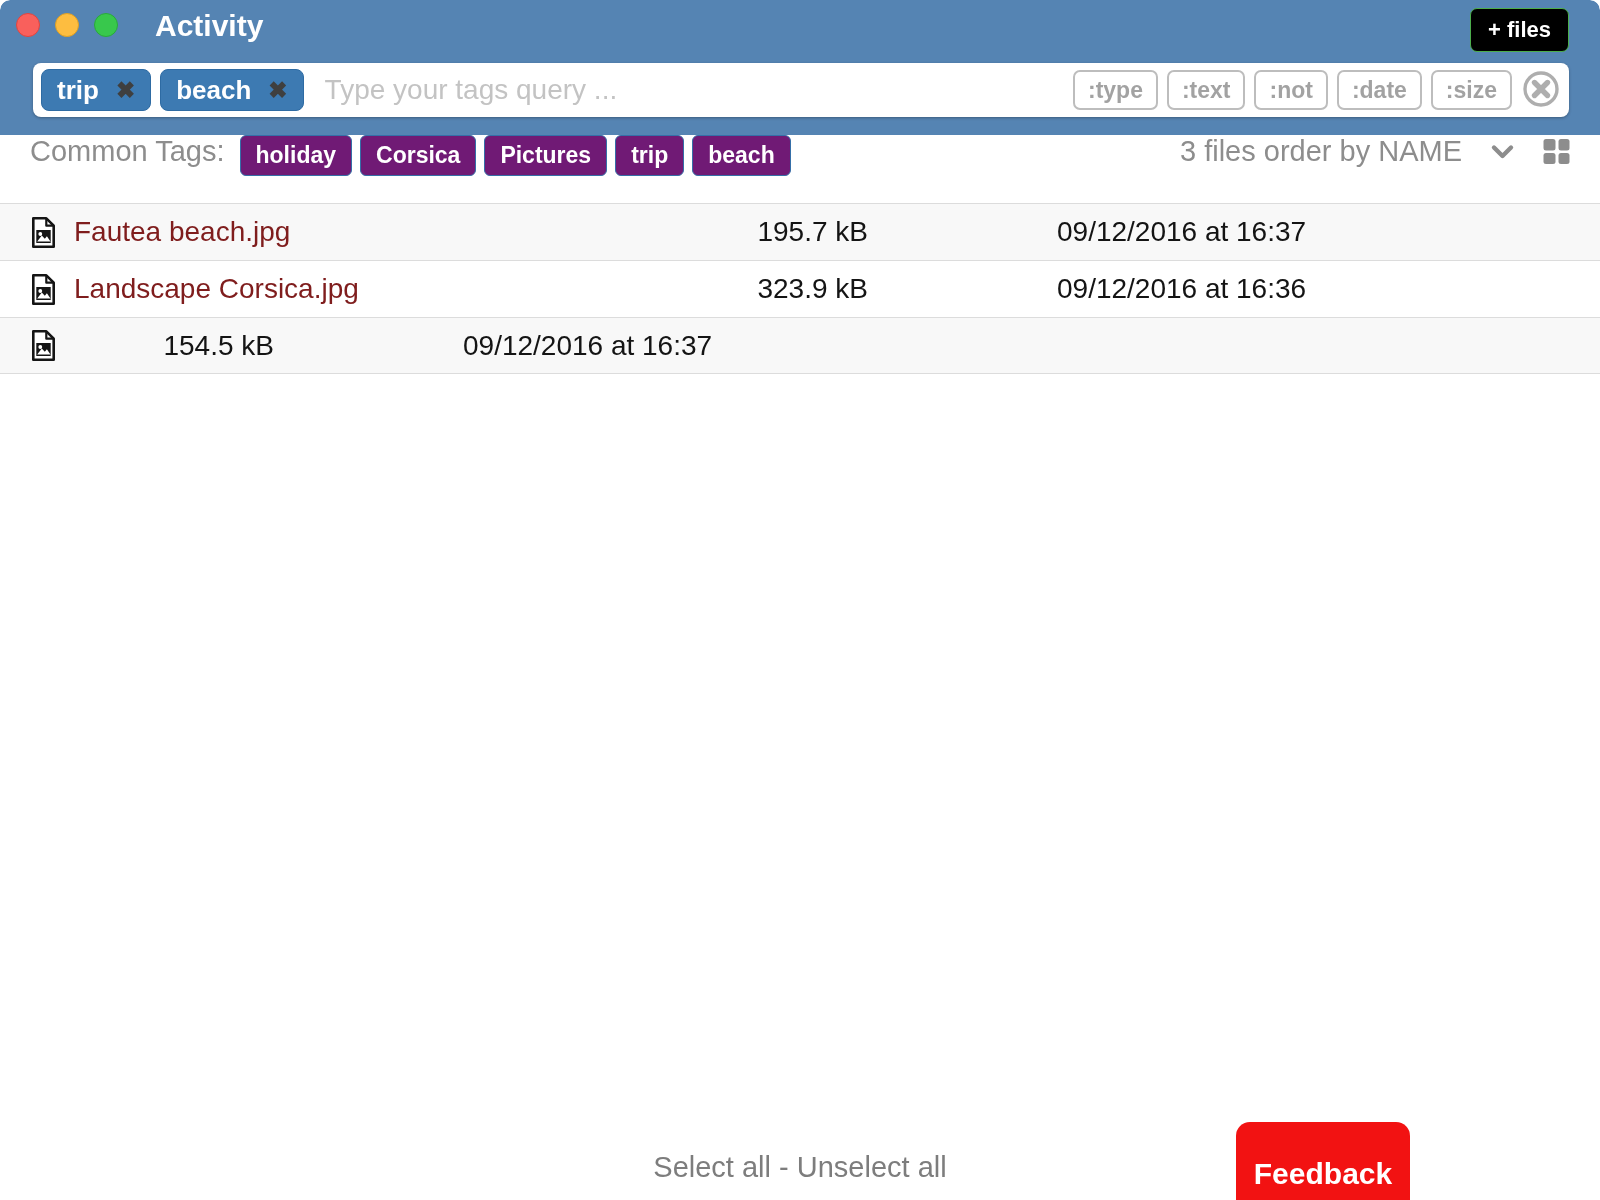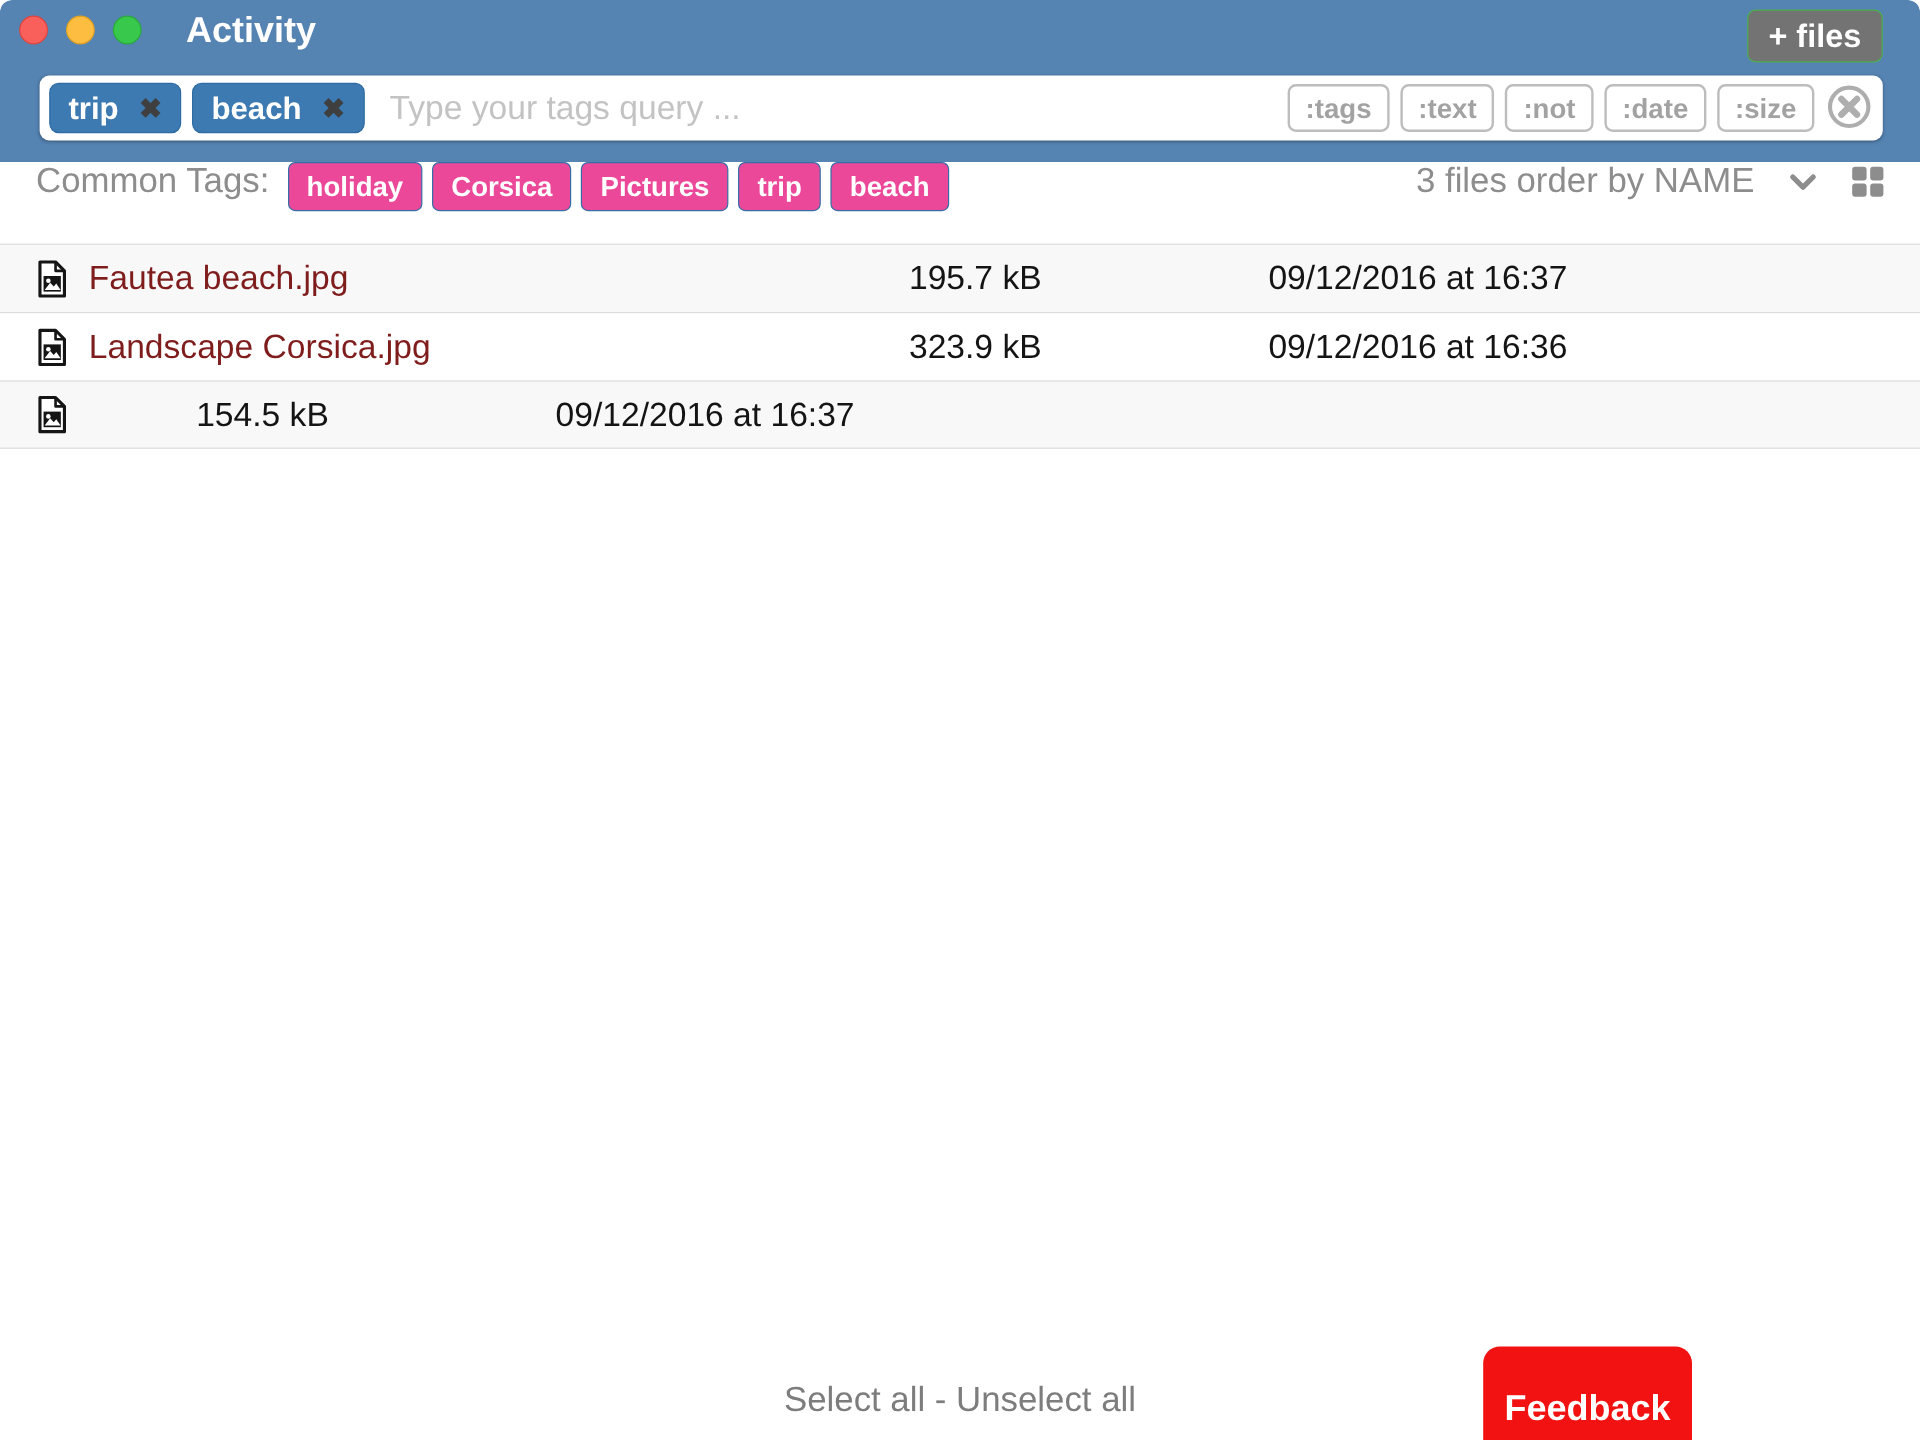--- a/index.html
+++ b/index.html
@@ -7,36 +7,36 @@
   body { font-family:"Liberation Sans", sans-serif; background:#ffffff; overflow:hidden; }
   .window { position:relative; width:1600px; height:1200px; background:#ffffff; overflow:hidden; border-radius:10px 10px 0 0; }
 
   
   .header { position:absolute; top:0; left:0; right:0; height:135px; background:#5584b3; border-radius:10px 10px 0 0; }
   .traffic { position:absolute; top:13px; width:24px; height:24px; border-radius:50%; cursor:pointer; }
   .t-close { left:16px; background:#f9605c; border:1px solid #e0443f; }
   .t-min   { left:55px; background:#fdbd40; border:1px solid #dfa023; }
   .t-zoom  { left:94px; background:#38c84c; border:1px solid #2aa83c; }
   .app-title { position:absolute; left:155px; top:6px; line-height:40px; color:#ffffff; font-size:30px; font-weight:bold; }
-  .add-files-btn { position:absolute; right:31px; top:8px; height:44px; padding:0 17px; background:#737373; border:1px solid #4cae4c; border-radius:7px; color:#fff; font-weight:bold; font-size:27px; display:flex; align-items:center; cursor:pointer; }
+  .add-files-btn { position:absolute; right:31px; top:8px; height:44px; padding:0 17px; background:#000000; border:1px solid #4cae4c; border-radius:7px; color:#fff; font-weight:bold; font-size:22px; display:flex; align-items:center; cursor:pointer; }
 
   
   .searchbar { position:absolute; left:33px; right:31px; top:63px; height:54px; background:#ffffff; border-radius:8px; display:flex; align-items:center; padding:0 8px; box-shadow:0 1px 3px rgba(0,0,0,.3); }
   .chip { display:flex; align-items:center; height:42px; padding:0 15px; background:#3d7ab2; border:1px solid #2e6ba3; border-radius:8px; margin-right:9px; cursor:pointer; }
   .chip-label { color:#fff; font-size:26px; font-weight:600; }
   .chip-x { color:#3f3f3f; font-size:23px; font-weight:bold; margin-left:17px; line-height:1; }
   .search-input { flex:1; border:none; outline:none; font-size:28px; color:#444; padding-left:12px; min-width:60px; font-family:inherit; background:transparent; }
   .search-input::placeholder { color:#c3c3c3; }
   .filter-btn { height:40px; padding:0 13px; margin-left:9px; background:#fff; border:2px solid #bdbdbd; border-radius:7px; color:#a2a2a2; font-weight:bold; font-size:23px; font-family:inherit; cursor:pointer; }
   .clear-btn { margin-left:9px; width:40px; height:40px; border:none; background:transparent; cursor:pointer; padding:0; display:flex; align-items:center; }
 
   
   .toolbar { position:absolute; top:135px; left:0; right:0; height:68px; display:flex; align-items:flex-start; padding:0 30px; }
   .ct-label { color:#8d8d8d; font-size:29px; margin-right:15px; }
-  .tag-btn { background:#ec4899; border:1px solid #356fa8; border-radius:6px; color:#fff; font-weight:bold; font-size:23px; padding:6px 15px; margin-right:8px; cursor:pointer; font-family:inherit; }
+  .tag-btn { background:#701a75; border:1px solid #356fa8; border-radius:6px; color:#fff; font-weight:bold; font-size:23px; padding:6px 15px; margin-right:8px; cursor:pointer; font-family:inherit; }
   .order-group { margin-left:auto; display:flex; align-items:center; color:#8d8d8d; font-size:29px; gap:27px; }
   .icon-btn { background:none; border:none; padding:0; cursor:pointer; display:flex; align-items:center; }
 
   
   .filelist { position:absolute; top:203px; left:0; right:0; }
   .file-row { height:57px; display:flex; align-items:center; border-top:1px solid #dcdcdc; padding-left:30px; cursor:pointer; }
   .file-row:nth-child(odd) { background:#f8f8f8; }
   .file-row:last-child { border-bottom:1px solid #dcdcdc; }
   .file-icon { width:27px; height:33px; margin-right:17px; flex:none; }
   .cell-name { flex:1; font-size:28px; color:#7f1d1d; }
@@ -63,21 +63,21 @@
     <div class="searchbar">
       <span class="chip">
         <span class="chip-label">trip</span>
         <span class="chip-x">✖</span>
       </span>
       <span class="chip">
         <span class="chip-label">beach</span>
         <span class="chip-x">✖</span>
       </span>
       <input class="search-input" type="text" placeholder="Type your tags query ..." style="">
-      <button class="filter-btn">:tags</button>
+      <button class="filter-btn">:type</button>
       <button class="filter-btn">:text</button>
       <button class="filter-btn">:not</button>
       <button class="filter-btn">:date</button>
       <button class="filter-btn">:size</button>
       <button class="clear-btn">
         <span>
           <svg width="40" height="40" viewBox="0 0 40 40">
             <circle cx="20" cy="20" r="16" fill="none" stroke="#aeaeae" stroke-width="3.4"></circle>
             <path d="M13.5 13.5 L26.5 26.5 M26.5 13.5 L13.5 26.5" stroke="#aeaeae" stroke-width="5.4" stroke-linecap="round"></path>
           </svg>

